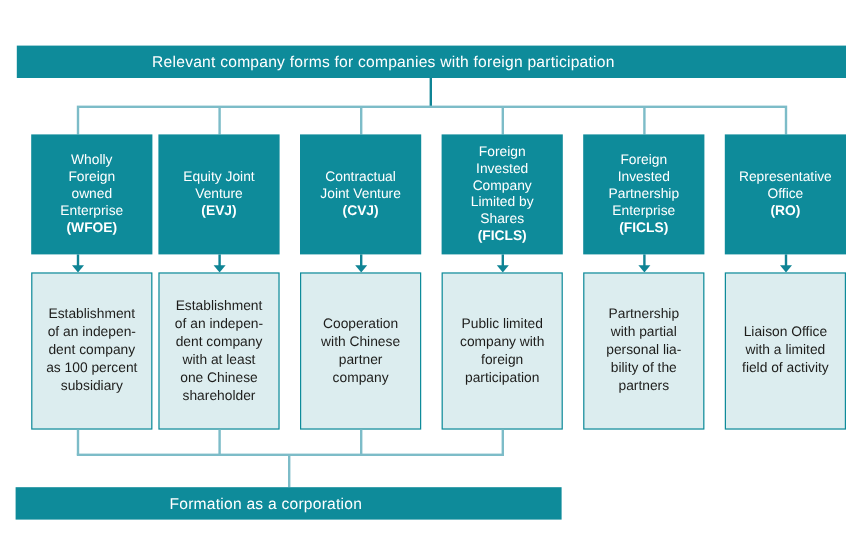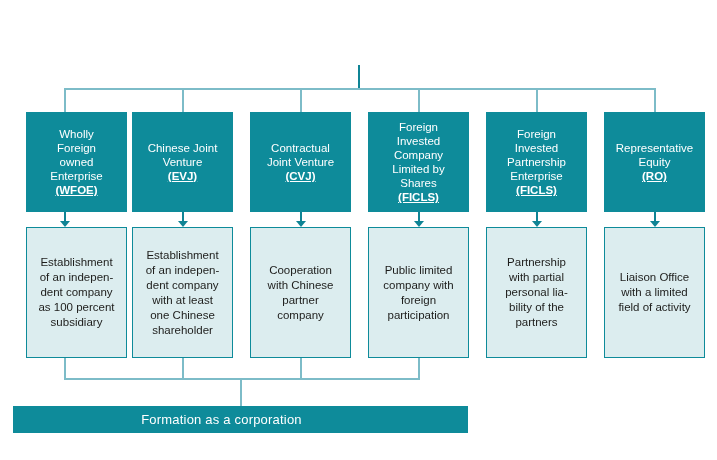--- a/index.html
+++ b/index.html
@@ -13,21 +13,21 @@
     box-sizing:border-box;font-size:13px;letter-spacing:.2px;
   }
   .banner-top{left:14px;top:38px;width:691px;height:27px;padding-right:80px;}
   .banner-bottom{left:13px;top:406px;width:455px;height:27px;padding-right:38px;}
   .node{
     position:absolute;top:112px;width:101px;height:100px;background:#0e8b9a;
     color:#ffffff;display:flex;flex-direction:column;align-items:center;justify-content:center;
     text-align:center;font-size:11.5px;line-height:14px;
   }
   .node .title{white-space:pre-line;}
-  .node .abbr{font-weight:bold;text-decoration:underline;}
+  .node .abbr{font-weight:bold;}
   .desc{
     position:absolute;top:227px;width:101px;height:131px;background:#dcedef;
     border:1px solid #0e8b9a;box-sizing:border-box;color:#1d1d1b;
     display:flex;align-items:center;justify-content:center;text-align:center;
     font-size:11.5px;line-height:15px;
   }
   .desc .text{white-space:pre-line;}
   .line{position:absolute;background:#7dbcc8;}
   .line-dark{position:absolute;background:#0f8495;}
   .tri{
@@ -36,39 +36,42 @@
     border-top:6px solid #0f8495;
   }
   
   .c0{left:14px;margin-left:12px;} .c1{left:132px;} .c2{left:250px;text-align:center;} .c3{left:368px;} .c4{left:486px;} .c5{left:604px;}
 </style>
 </head>
 <body>
 
 <div class="canvas">
 
+  <div class="banner banner-top">
+    <span>Relevant company forms for companies with foreign participation</span>
+  </div>
 
   <div class="line-dark" style="left:358px;top:65px;width:2px;height:25px;"></div>
   <div class="line" style="left:63.5px;top:88px;width:592px;height:2px;"></div>
   <div class="line" style="left:63.5px;top:90px;width:2px;height:22px;"></div>
   <div class="line" style="left:181.5px;top:90px;width:2px;height:22px;"></div>
   <div class="line" style="left:299.5px;top:90px;width:2px;height:22px;"></div>
   <div class="line" style="left:417.5px;top:90px;width:2px;height:22px;"></div>
   <div class="line" style="left:535.5px;top:90px;width:2px;height:22px;"></div>
   <div class="line" style="left:653.5px;top:90px;width:2px;height:22px;"></div>
 
   <div class="node c0">
     <span class="title">Wholly
 Foreign
 owned
 Enterprise</span>
     <span class="abbr">(WFOE)</span>
   </div>
   <div class="node c1">
-    <span class="title">Chinese Joint
+    <span class="title">Equity Joint
 Venture</span>
     <span class="abbr">(EVJ)</span>
   </div>
   <div class="node c2">
     <span class="title">Contractual
 Joint Venture</span>
     <span class="abbr">(CVJ)</span>
   </div>
   <div class="node c3">
     <span class="title">Foreign
@@ -80,21 +83,21 @@
   </div>
   <div class="node c4">
     <span class="title">Foreign
 Invested
 Partnership
 Enterprise</span>
     <span class="abbr">(FICLS)</span>
   </div>
   <div class="node c5">
     <span class="title">Representative
-Equity</span>
+Office</span>
     <span class="abbr">(RO)</span>
   </div>
 
   <div class="line-dark" style="left:63.5px;top:212px;width:2px;height:11px;"></div>
   <div class="tri" style="left:59.5px;top:221px;"></div>
   <div class="line-dark" style="left:181.5px;top:212px;width:2px;height:11px;"></div>
   <div class="tri" style="left:177.5px;top:221px;"></div>
   <div class="line-dark" style="left:299.5px;top:212px;width:2px;height:11px;"></div>
   <div class="tri" style="left:295.5px;top:221px;"></div>
   <div class="line-dark" style="left:417.5px;top:212px;width:2px;height:11px;"></div>

